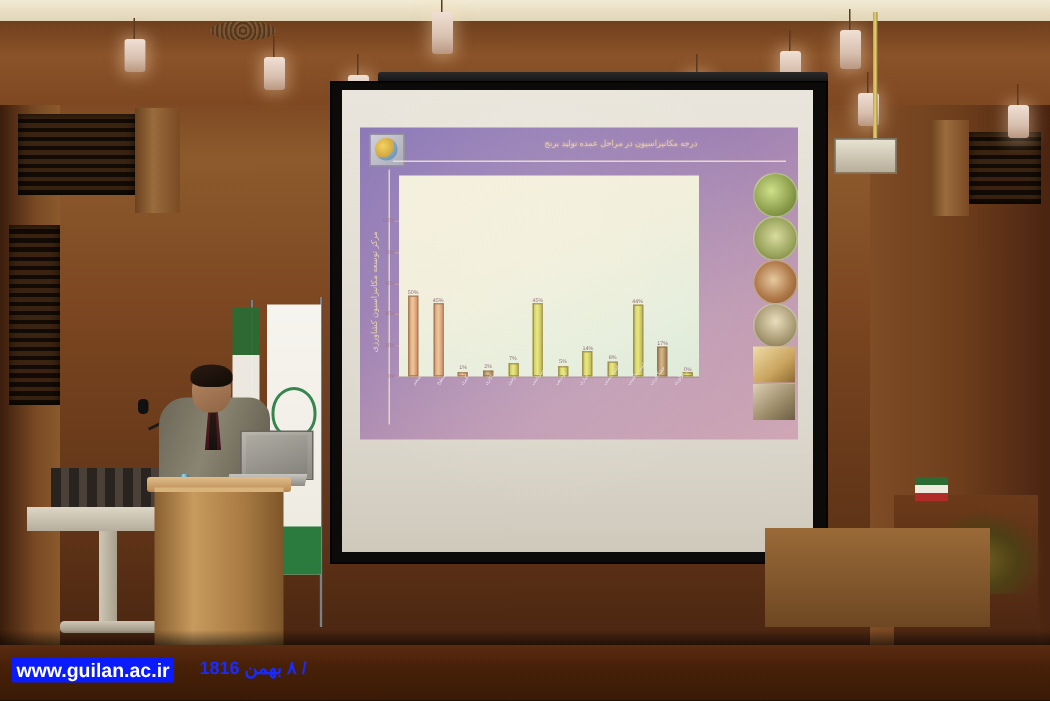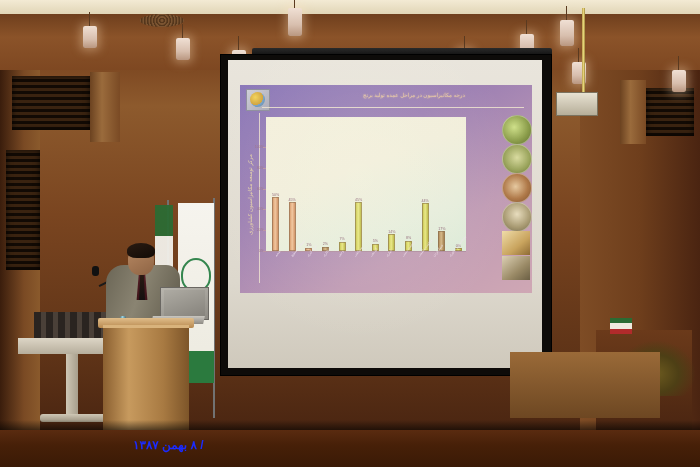--- a/index.html
+++ b/index.html
@@ -379,19 +379,20 @@
   <div class="laptop-lid"></div>
   <div class="laptop-base"></div>
   <div class="podium-top"></div>
   <div class="podium"></div>
 
   <div class="chair-fg" style="left:150px;bottom:0;width:70px;height:24px;"></div>
   <div class="chair-fg" style="left:212px;bottom:0;width:46px;height:18px;"></div>
 
   <div class="dark-bl"></div>
   <div class="banner">
+    <span class="url">www.guilan.ac.ir</span>
     <span class="date">
       <span>/</span>
-      <span>۸ بهمن ۱۳۸۷</span>
+      <span>۸ بهمن 1816</span>
     </span>
   </div>
 
 </div>
 
 </body></html>

